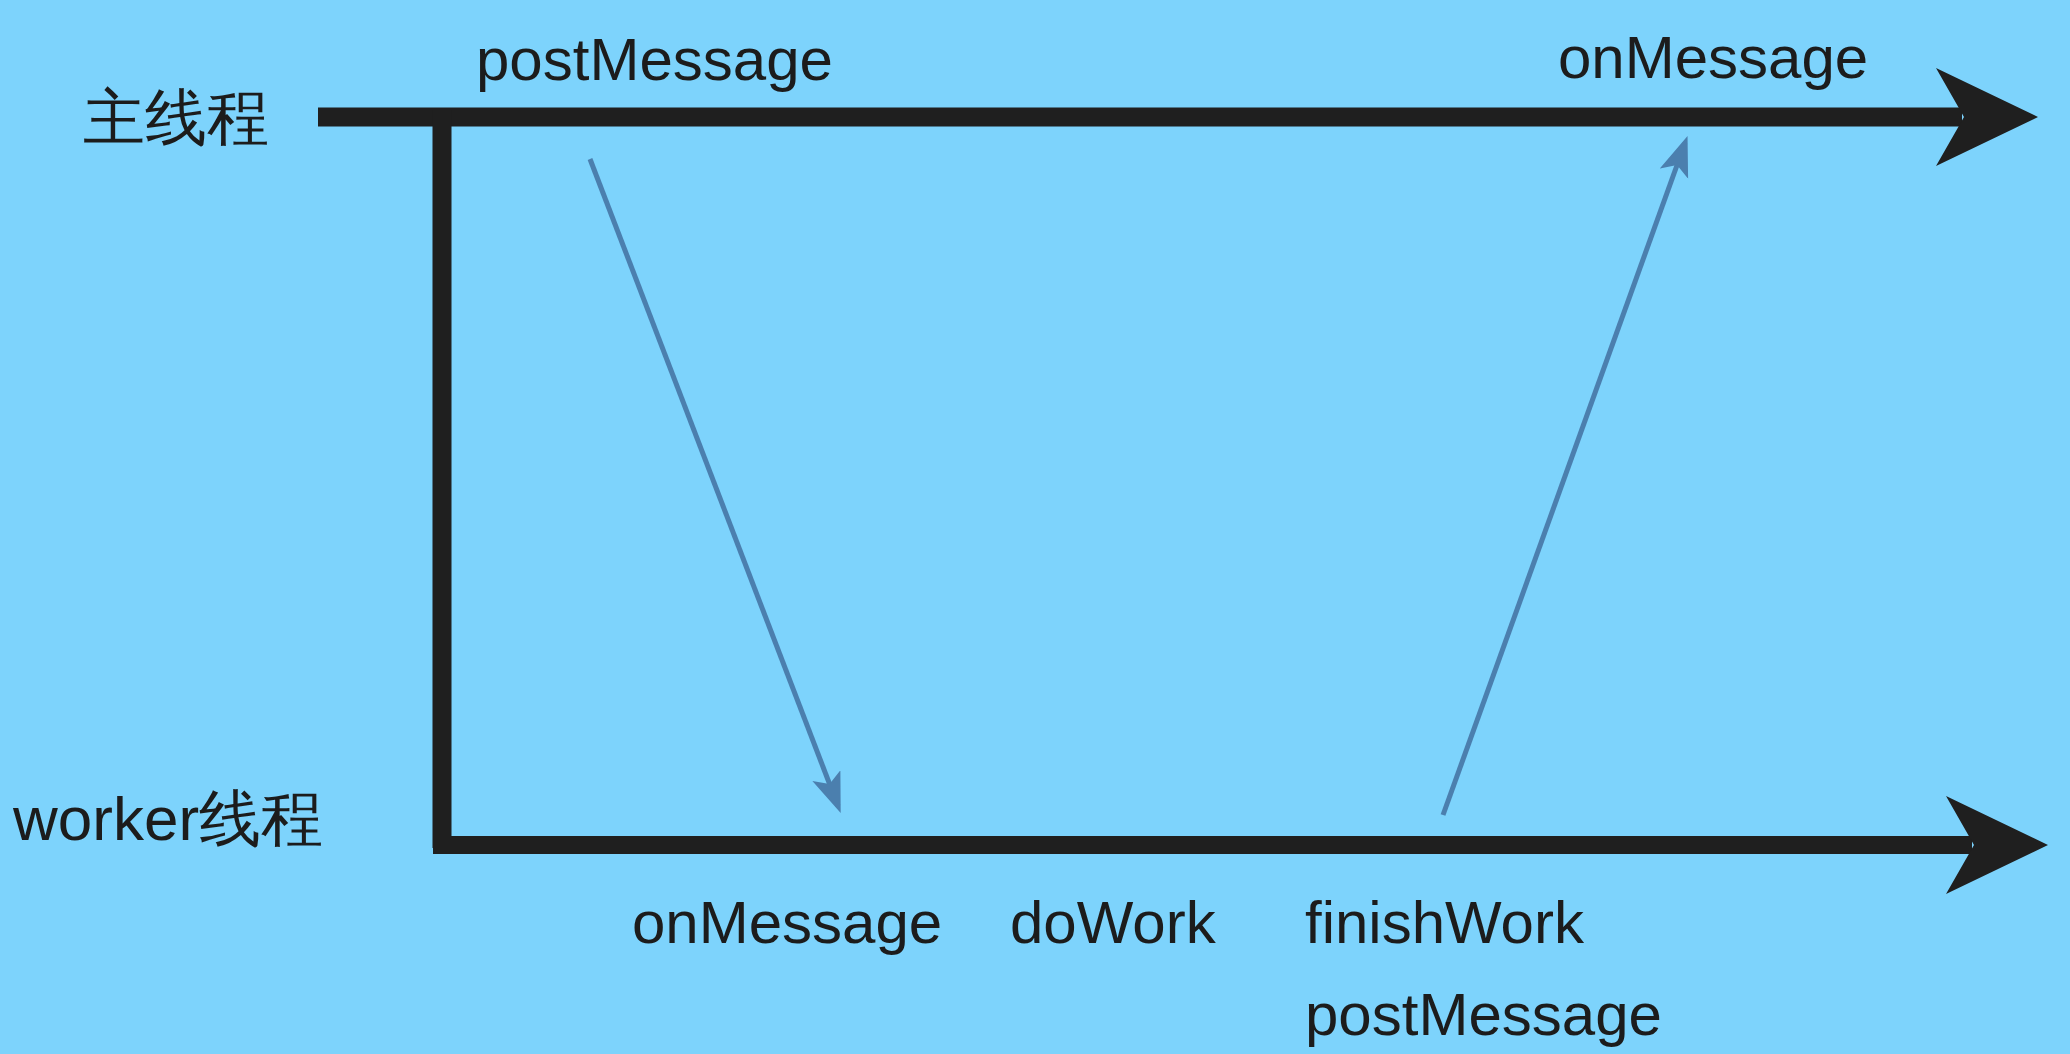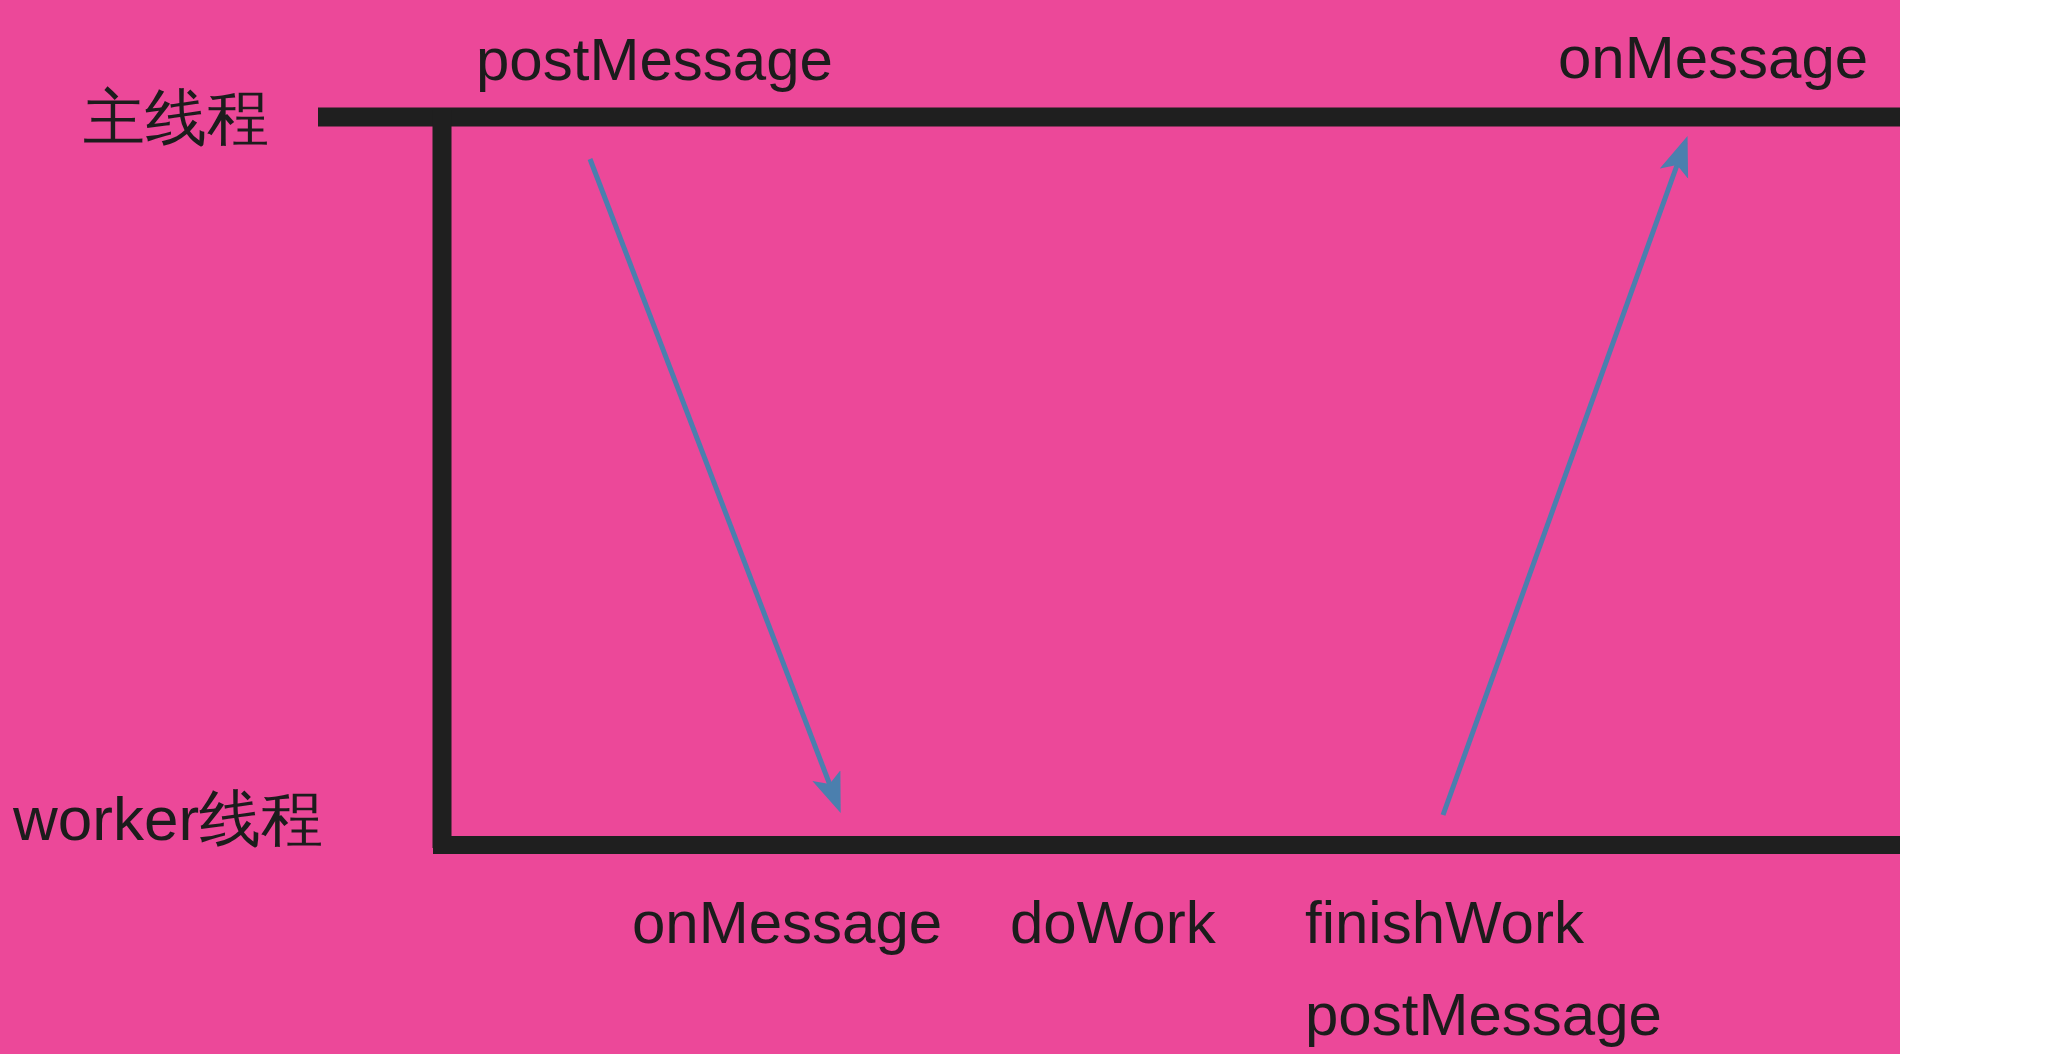--- a/index.html
+++ b/index.html
@@ -1,21 +1,21 @@
 <!DOCTYPE html>
 <html><head>
 <meta charset="utf-8">
 <style>
   html, body { margin: 0; padding: 0; }
   body { font-family: "Liberation Sans", "DejaVu Sans", sans-serif; }
   .stage {
     position: relative;
-    width: 1900px;
+    width: 2070px;
     height: 1054px;
-    background: #ec4899;
+    background: #7dd3fc;
     overflow: hidden;
   }
   .stage svg { display: block; }
   text {
     font-family: "Liberation Sans", "DejaVu Sans", sans-serif;
     font-size: 60px;
   }
   text.thread-label { font-size: 62px; }
 </style>
 </head>

